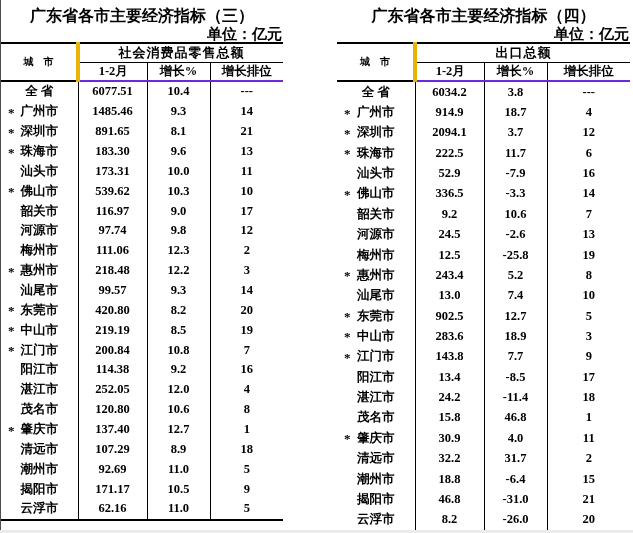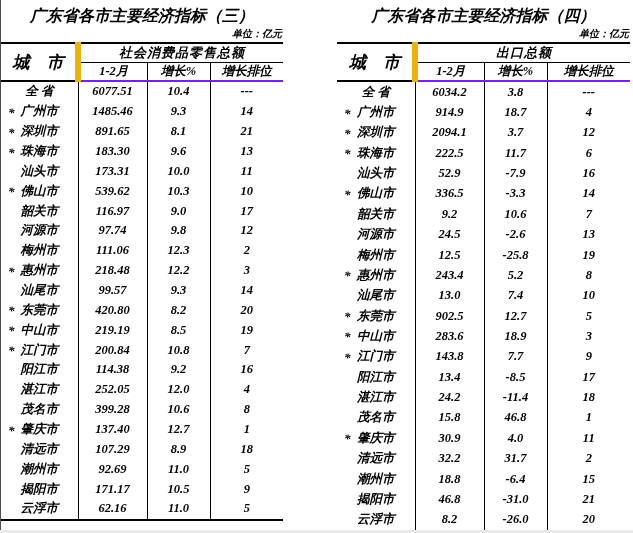--- a/index.html
+++ b/index.html
@@ -1,35 +1,35 @@
 <!DOCTYPE html>
 <html><head>
 <meta charset="utf-8">
 <style>
   html,body{margin:0;padding:0;background:#fff;}
   .page{position:relative;width:633px;height:533px;background:#ffffff;overflow:hidden;
-        font-family:"Liberation Serif","DejaVu Serif",serif;color:#000;font-style:italic;}
+        font-family:"Liberation Serif","DejaVu Serif",serif;color:#000;}
   .page-edge-line{position:absolute;left:0;top:0;width:1px;height:533px;background:#4d4d4d;}
   .bottom-strip{position:absolute;left:0;top:530px;width:633px;height:3px;background:#ebebeb;}
 
   .sec{position:absolute;top:0;}
   .sec-left{left:1px;width:282px;}
   .sec-right{left:337px;width:293px;}
 
   .tbl-title{position:absolute;top:5px;left:0;right:0;text-align:center;
              font-size:16px;font-weight:bold;line-height:22px;white-space:nowrap;}
   .unit-label{position:absolute;top:27px;left:0;right:0;text-align:right;
-              font-size:10px;font-weight:bold;line-height:14px;padding-right:1px;}
+              font-size:15px;font-weight:bold;line-height:14px;padding-right:1px;}
 
   table{position:absolute;top:42px;left:0;width:100%;border-collapse:collapse;
         table-layout:fixed;border-top:2px solid #000;}
   .t-left{border-bottom:2px solid #000;}
 
   th,td{padding:0;margin:0;text-align:center;vertical-align:middle;font-weight:bold;}
-  .th-city{font-size:17px;border-right:6px solid #eab308;border-bottom:2px solid #000;white-space:pre;}
+  .th-city{font-size:10px;border-right:4px solid #eab308;border-bottom:2px solid #000;white-space:pre;}
   .th-group{font-size:13px;border-bottom:1px solid #000;height:17px;letter-spacing:1px;}
   .th-sub{font-size:12.5px;border-bottom:2px solid #6d28d9;height:17px;}
   .br{border-right:1px solid #000;}
 
   .t-left  td{height:19.87px;font-size:12.5px;}
   .t-right td{height:20.36px;font-size:12.5px;}
   .c-city{position:relative;font-size:13px;white-space:pre;}
   .c-num{font-size:12.5px;}
   .star{position:absolute;left:7px;top:50%;transform:translateY(-46%);font-size:13px;font-weight:bold;}
 </style>
@@ -152,21 +152,21 @@
             <td class="c-num">16</td>
           </tr>
           <tr>
             <td class="c-city br"><span>湛江市</span></td>
             <td class="c-num br">252.05</td>
             <td class="c-num br">12.0</td>
             <td class="c-num">4</td>
           </tr>
           <tr>
             <td class="c-city br"><span>茂名市</span></td>
-            <td class="c-num br">399.28</td>
+            <td class="c-num br">120.80</td>
             <td class="c-num br">10.6</td>
             <td class="c-num">8</td>
           </tr>
           <tr>
             <td class="c-city br"><span class="star">*</span><span>肇庆市</span></td>
             <td class="c-num br">137.40</td>
             <td class="c-num br">12.7</td>
             <td class="c-num">1</td>
           </tr>
           <tr>

